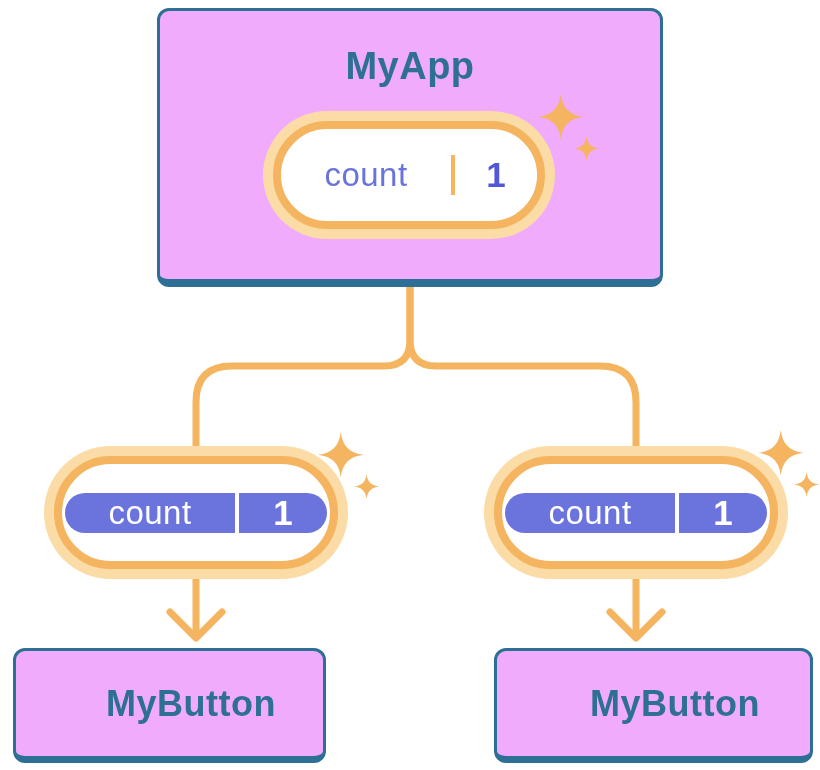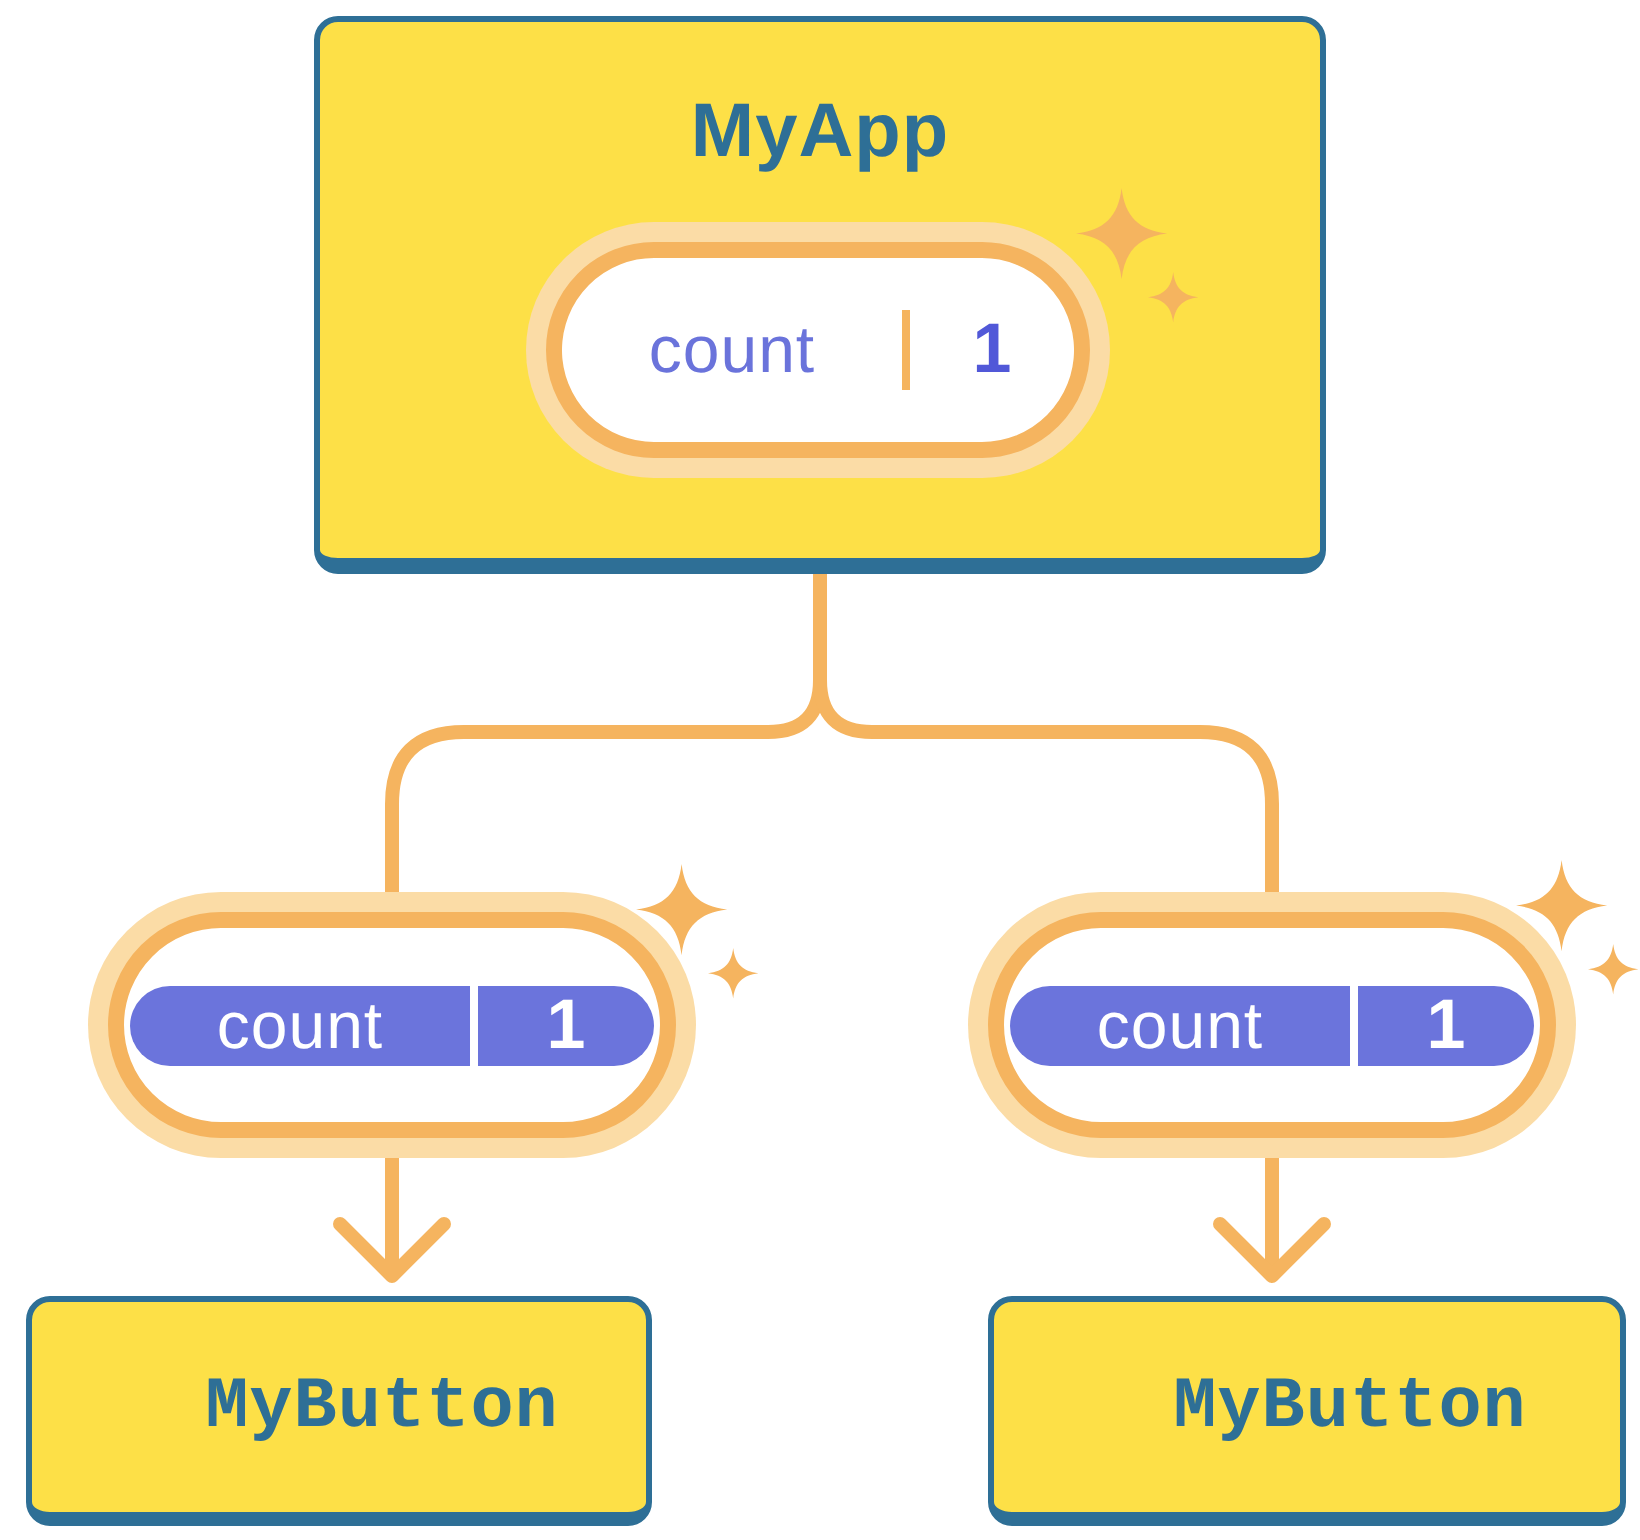--- a/index.html
+++ b/index.html
@@ -13,30 +13,30 @@
   }
   html,body{margin:0;padding:0;background:#fff;}
   .stage{
     position:relative;width:820px;height:770px;background:var(--surface);
     font-family:"Liberation Sans", sans-serif;overflow:hidden;
   }
   .connector-layer{position:absolute;left:0;top:0;z-index:0;}
   .connector{stroke:var(--orange);stroke-width:7;fill:none;stroke-linecap:round;stroke-linejoin:round;}
 
   .node-card{
-    position:absolute;background:#fde047;border:3px solid var(--blue);
+    position:absolute;background:#f0abfc;border:3px solid var(--blue);
     border-bottom-width:7px;border-radius:12px;box-sizing:border-box;z-index:1;padding-left:43px;
   }
   .root-card{left:157px;top:8px;width:506px;height:279px;border-bottom-width:8px;}
   .card-title{
     color:var(--blue);font-weight:700;font-size:38px;letter-spacing:.5px;
     text-align:center;width:100%;
   }
   .root-card .card-title{position:absolute;top:34px;left:0;}
-  .child-card{display:flex;align-items:center;justify-content:flex-end;font-family:Liberation Mono, monospace;}
+  .child-card{display:flex;align-items:center;justify-content:flex-end;}
   .child-card .card-title{font-size:36px;}
   .child-card-left{left:13px;top:648px;width:313px;height:115px;}
   .child-card-right{left:494px;top:648px;width:319px;height:115px;}
 
   .pill{
     position:absolute;border-radius:999px;background:var(--cream);
     padding:10px;box-sizing:border-box;z-index:2;
   }
   .pill-mid{
     height:100%;border-radius:999px;border:8px solid var(--orange);

